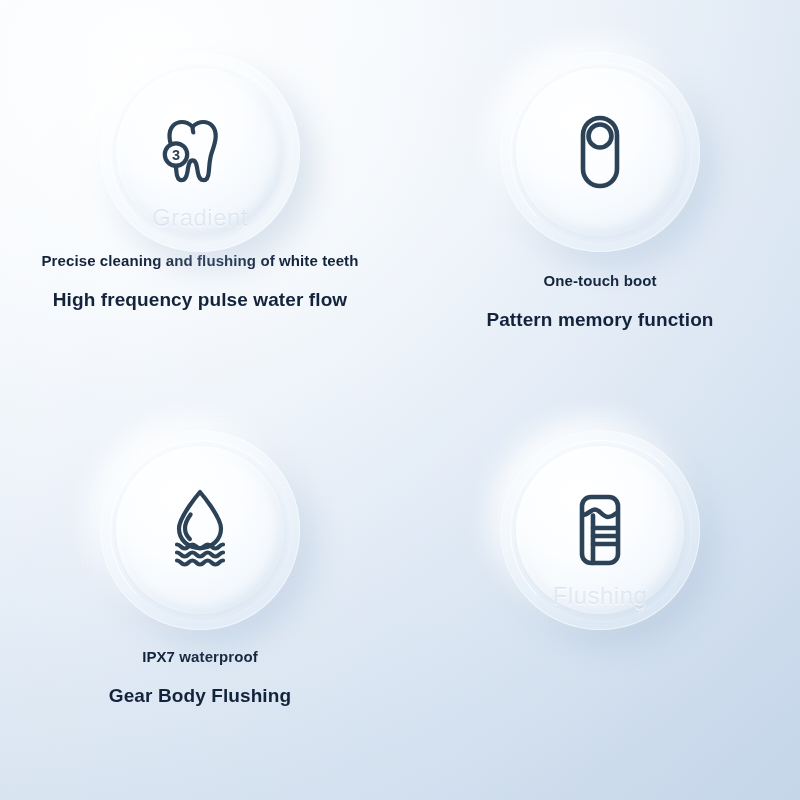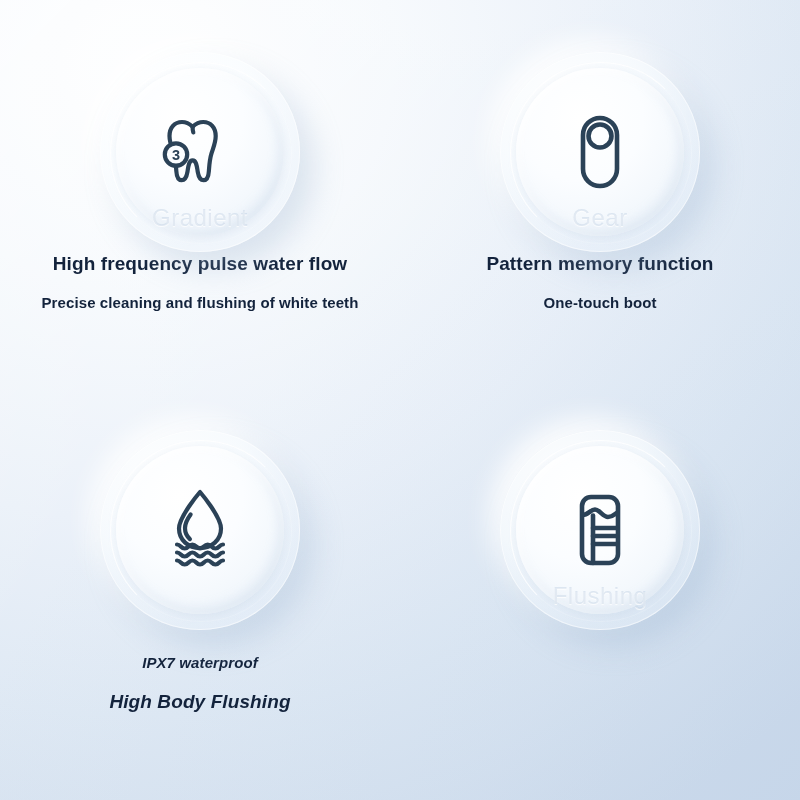--- a/index.html
+++ b/index.html
@@ -149,21 +149,21 @@
     margin-top: 13px;
   }
 
   
   .card-gradient   .circle-wrap { margin-top: 52px; }
   .card-gear       .circle-wrap { margin-top: 52px; }
   .card-waterproof .circle-wrap { margin-top: 30px; }
   .card-capacity   .circle-wrap { margin-top: 30px; }
 
   .card-waterproof .captions,
-  .card-capacity   .captions { margin-top: 22px; font-style: italic; }
+  .card-capacity   .captions { margin-top: 16px; }
 </style>
 </head>
 <body>
 
 <div id="page">
   <div class="grid">
 
     <div class="card card-gradient">
       <div class="circle-wrap">
         <div class="circle-outer"></div>
@@ -176,43 +176,42 @@
 
             <path d="M40.6 22.8c0 2.2.2 4.1.7 5.6"></path>
 
             <circle cx="24" cy="50.5" r="11.2" fill="#fbfdff"></circle>
             <text x="24" y="55.6" text-anchor="middle" font-family="'Liberation Sans', sans-serif" font-size="14.5" font-weight="700" fill="#2b4257" stroke="none">3</text>
           </svg>
         </div>
       </div>
       <div class="watermark">Gradient</div>
       <div class="captions">
+        <div class="cap sm">Precise cleaning and flushing of white teeth</div>
         <div class="cap lg">High frequency pulse water flow</div>
-        <div class="cap sm">Precise cleaning and flushing of white teeth</div>
       </div>
     </div>
 
     <div class="card card-gear">
       <div class="circle-wrap">
         <div class="circle-outer"></div>
         <div class="circle-inner"></div>
         <div class="circle-gloss"></div>
         <div class="icon-slot">
           <svg width="96" height="96" viewBox="0 0 96 96" fill="none" stroke="#2b4257" stroke-width="4.6" stroke-linecap="round" stroke-linejoin="round">
 
             <rect x="31" y="14" width="34" height="68" rx="17" ry="17"></rect>
 
             <circle cx="48" cy="32" r="11.5"></circle>
           </svg>
         </div>
       </div>
-      <div class="watermark">Gear</div>
       <div class="captions">
+        <div class="cap sm">One-touch boot</div>
         <div class="cap lg">Pattern memory function</div>
-        <div class="cap sm">One-touch boot</div>
       </div>
     </div>
 
     <div class="card card-waterproof">
       <div class="circle-wrap">
         <div class="circle-outer"></div>
         <div class="circle-inner"></div>
         <div class="circle-gloss"></div>
         <div class="icon-slot">
           <svg width="96" height="96" viewBox="0 0 96 96" fill="none" stroke="#2b4257" stroke-width="4.2" stroke-linecap="round" stroke-linejoin="round">
@@ -222,21 +221,21 @@
             <path d="M38.6 32.5c-3.3 4.5-5.6 9.4-5.6 13.6 0 4.6 1.9 8.4 4.9 11"></path>
 
             <path d="M25 70.5c3.8 0 3.8 4 7.7 4s3.8-4 7.7-4 3.8 4 7.6 4 3.9-4 7.7-4 3.8 4 7.7 4 3.8-4 7.6-4"></path>
             <path d="M25 78.5c3.8 0 3.8 4 7.7 4s3.8-4 7.7-4 3.8 4 7.6 4 3.9-4 7.7-4 3.8 4 7.7 4 3.8-4 7.6-4"></path>
             <path d="M25 62.5c3.8 0 3.8 4 7.7 4s3.8-4 7.7-4 3.8 4 7.6 4 3.9-4 7.7-4 3.8 4 7.7 4 3.8-4 7.6-4"></path>
           </svg>
         </div>
       </div>
       <div class="captions">
         <div class="cap sm">IPX7 waterproof</div>
-        <div class="cap lg">High Body Flushing</div>
+        <div class="cap lg">Gear Body Flushing</div>
       </div>
     </div>
 
     <div class="card card-capacity">
       <div class="circle-wrap">
         <div class="circle-outer"></div>
         <div class="circle-inner"></div>
         <div class="circle-gloss"></div>
         <div class="icon-slot">
           <svg width="96" height="96" viewBox="0 0 96 96" fill="none" stroke="#2b4257" stroke-width="4.6" stroke-linecap="round" stroke-linejoin="round">

